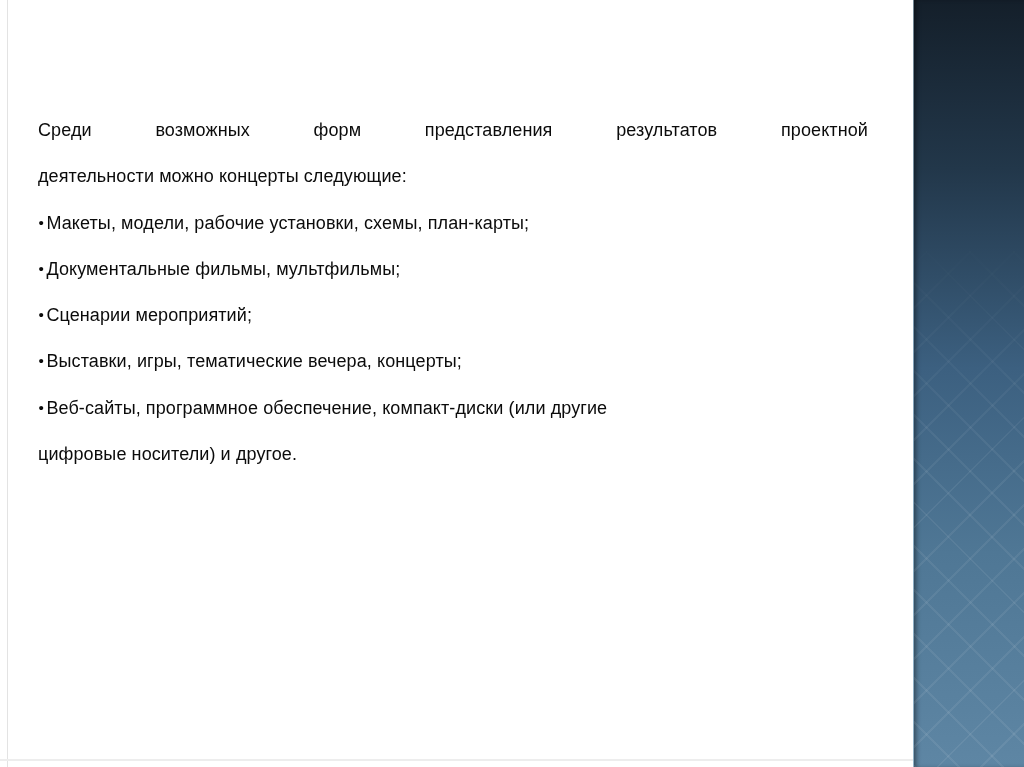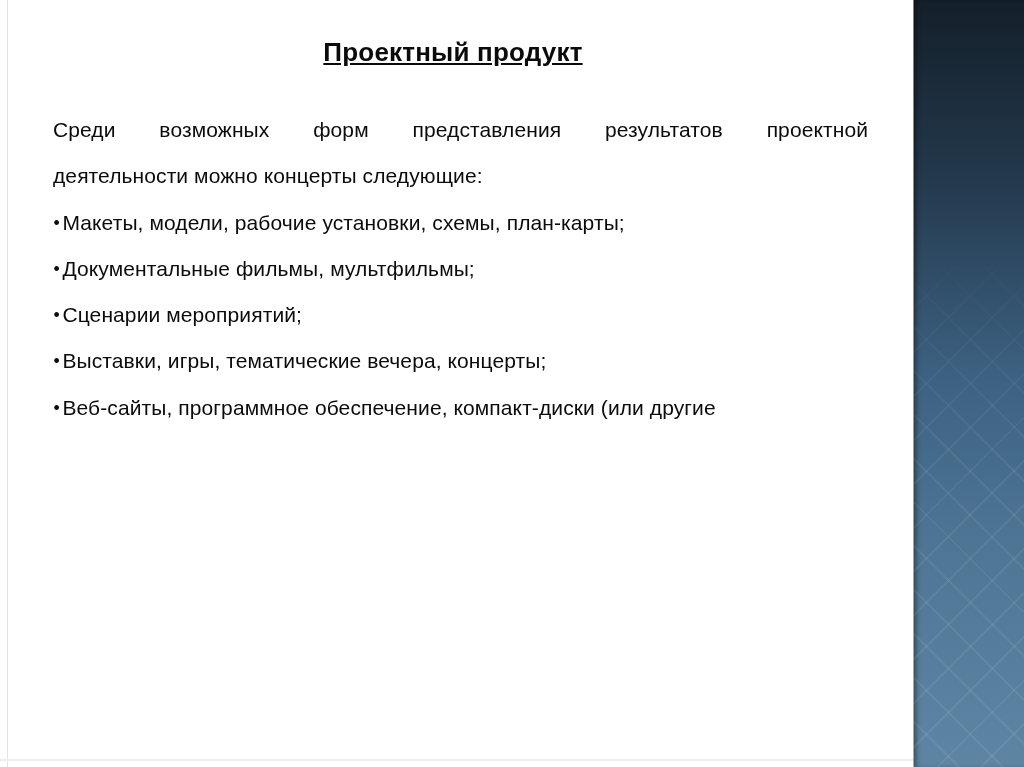--- a/index.html
+++ b/index.html
@@ -48,50 +48,49 @@
     font-size:26px;line-height:32px;
     font-weight:bold;
     text-decoration:underline;
     letter-spacing:0.2px;
   }
   .body{
     position:absolute;
     left:38px;width:830px;top:107px;
   }
   .line{
-    font-size:21px;
+    font-size:18px;
     line-height:46.3px;
     white-space:nowrap;
     letter-spacing:0.1px;
-    margin-left:15px;
   }
   .line.justify{
     white-space:normal;
     text-align:justify;
     text-align-last:justify;
   }
   .dot{
     display:inline-block;
     transform:scale(0.85);
     margin-right:2px;
   }
 </style>
 </head>
 <body>
 
 <div id="slide" style="--text: #0b0b0b; --bg: #ffffff; --strip-top: #141f2a; --strip-mid: #3c6080; --strip-bottom: #5e86a4;">
   <div class="edge-left"></div>
   <div class="edge-bottom"></div>
 
-  <div class="title">Проектный продукт</div>
 
   <div class="body" id="body-lines">
       <div class="line justify">Среди возможных форм представления результатов проектной</div>
       <div class="line">деятельности можно концерты следующие:</div>
       <div class="line"><span class="dot">•</span>Макеты, модели, рабочие установки, схемы, план-карты;</div>
       <div class="line"><span class="dot">•</span>Документальные фильмы, мультфильмы;</div>
       <div class="line"><span class="dot">•</span>Сценарии мероприятий;</div>
       <div class="line"><span class="dot">•</span>Выставки, игры, тематические вечера, концерты;</div>
       <div class="line"><span class="dot">•</span>Веб-сайты, программное обеспечение, компакт-диски (или другие</div>
+      <div class="line">цифровые носители) и другое.</div>
     </div>
 
   <div class="strip"></div>
 </div>
 
 </body></html>

